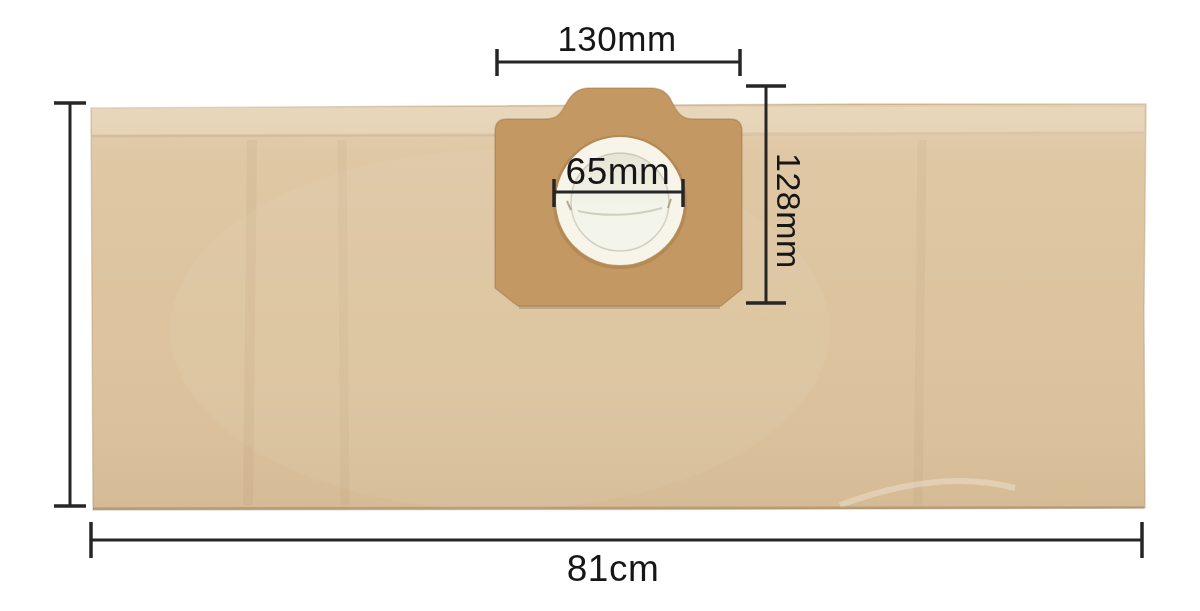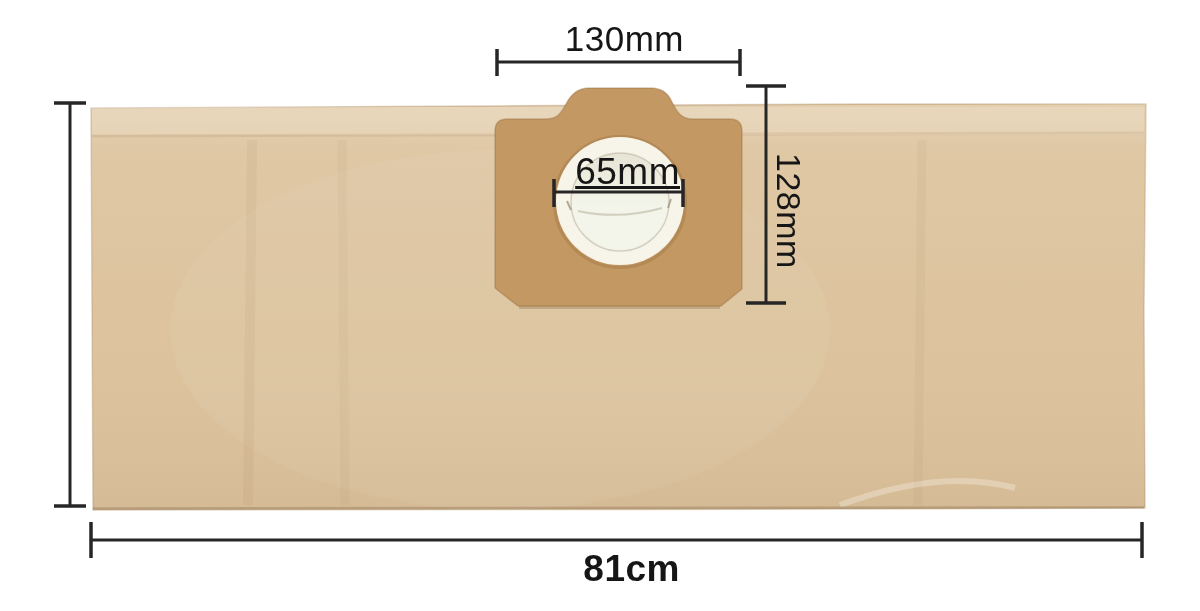--- a/index.html
+++ b/index.html
@@ -14,31 +14,31 @@
   }
   html,body{margin:0;padding:0;background:#fff;}
   .stage{
     position:relative;width:1200px;height:611px;
     background:var(--background);overflow:hidden;
     font-family:"Liberation Sans",sans-serif;
   }
   .stage svg{position:absolute;left:0;top:0;}
   .dim-label{
     position:absolute;color:var(--label-text);
-    font-size:35px;line-height:38px;text-align:right;
+    font-size:35px;line-height:38px;text-align:center;
     letter-spacing:0.5px;white-space:nowrap;
   }
   #label-collar-width{left:550px;top:20px;width:134px;}
-  #label-hole-diameter{left:556px;top:153px;width:124px;font-size:37px;text-decoration:underline;}
+  #label-hole-diameter{left:556px;top:153px;width:124px;font-size:37px;}
   #label-collar-height{
     left:768px;top:148px;height:126px;width:40px;
     writing-mode:vertical-rl;text-align:center;font-size:34px;
   }
   #label-bag-height{left:66px;top:257px;width:106px;}
-  #label-bag-width{left:546px;top:550px;width:134px;font-size:37px;font-weight:bold;}
+  #label-bag-width{left:546px;top:550px;width:134px;font-size:37px;}
   .bag-shape{fill:var(--bag);stroke:rgba(165,135,95,0.35);stroke-width:1.5;}
   .collar-shape{fill:var(--collar);stroke:rgba(140,100,55,0.35);stroke-width:1.5;}
   .ring-shape{fill:var(--ring);}
   .dim{stroke:var(--dimension-line);stroke-width:3;fill:none;}
   .tick{stroke:var(--dimension-line);stroke-width:3.5;fill:none;}
 </style>
 </head>
 <body>
 
 <div class="stage">

